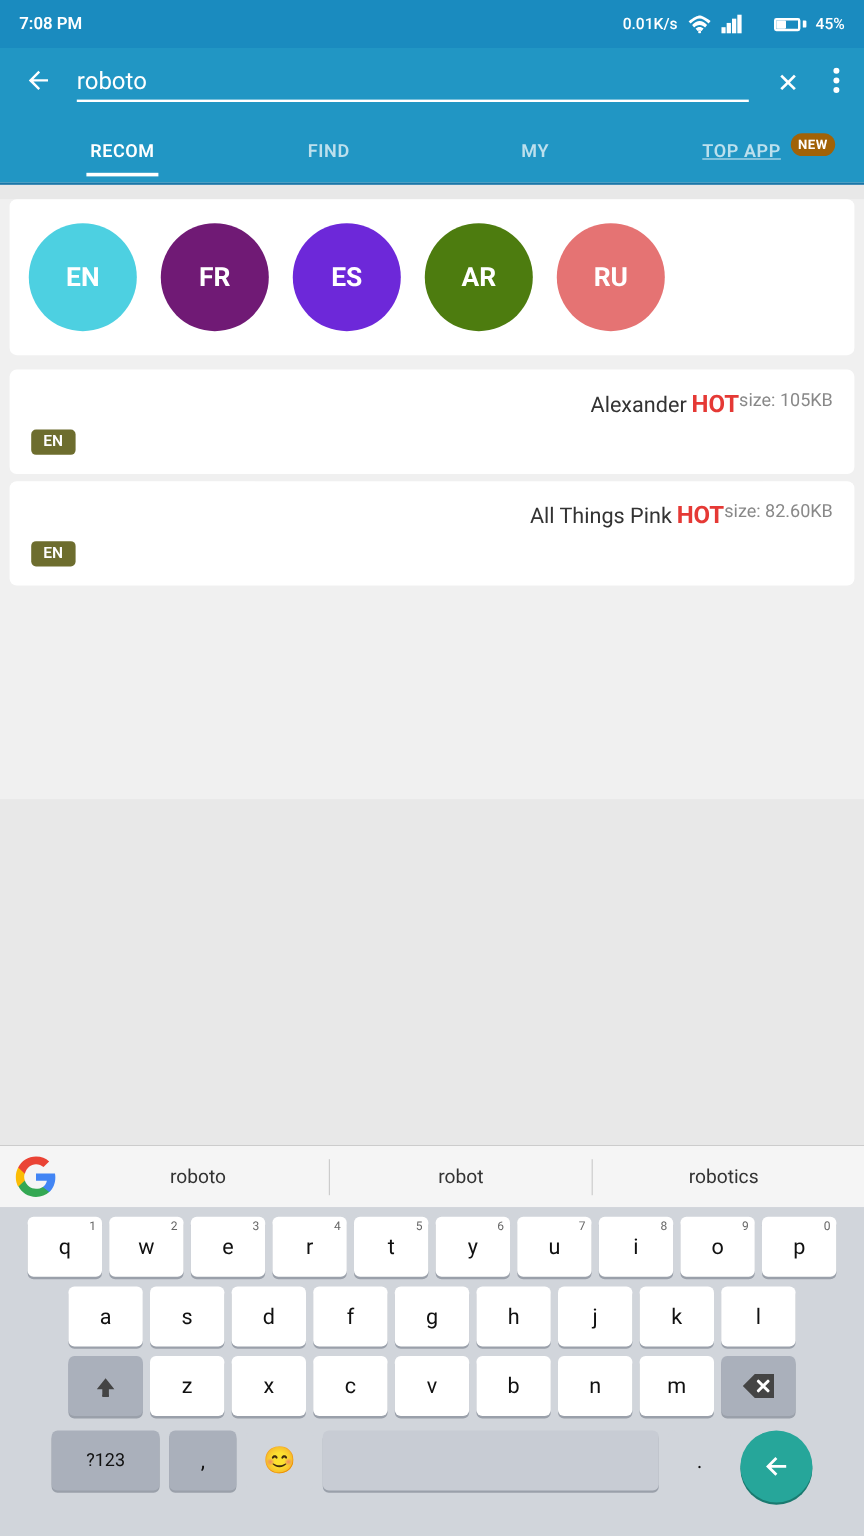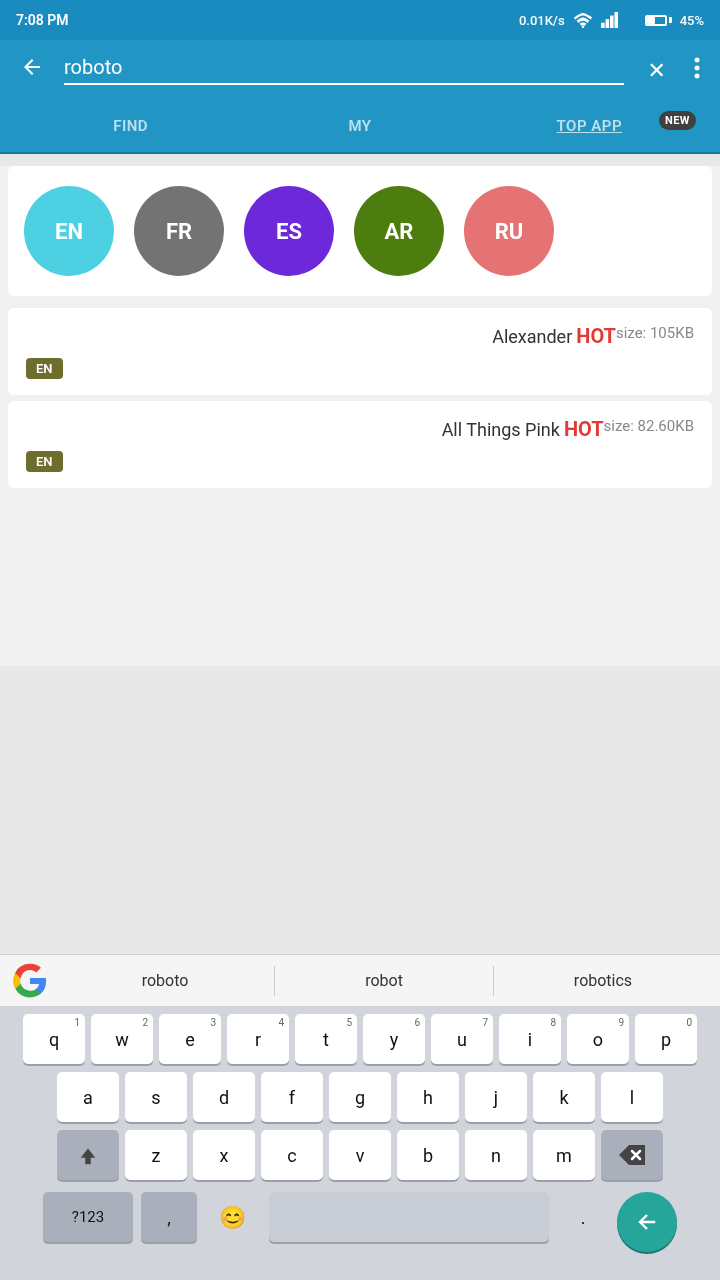--- a/index.html
+++ b/index.html
@@ -129,21 +129,21 @@
       left: 50%;
       transform: translateX(-50%);
       width: 60px;
       height: 3px;
       background: white;
     }
     .tab-new-badge {
       position: absolute;
       top: 6px;
       right: 8px;
-      background: #404040;
+      background: #a16207;
       color: white;
       font-size: 11px;
       font-weight: 700;
       padding: 2px 6px;
       border-radius: 10px;
       line-height: 1.4;
     }
 
     
     .tabs-divider {
@@ -432,40 +432,43 @@
   <div class="search-menu">
     <svg width="6" height="22" viewBox="0 0 6 22" fill="white">
       <circle cx="3" cy="3" r="2.5"></circle>
       <circle cx="3" cy="11" r="2.5"></circle>
       <circle cx="3" cy="19" r="2.5"></circle>
     </svg>
   </div>
 </div>
 
 <div class="tabs">
+  <div class="tab active">
+    <span>RECOM</span>
+  </div>
   <div class="tab">
     <span>FIND</span>
   </div>
   <div class="tab">
     <span>MY</span>
   </div>
   <div class="tab" style="position:relative;text-decoration:underline;">
     <span>TOP APP</span>
     <span class="tab-new-badge">New</span>
   </div>
 </div>
 <div class="tabs-divider"></div>
 
 <div class="content">
 
   <div class="lang-row-container">
     <div class="lang-circle" style="background:#4dd0e1;">
       <span>EN</span>
     </div>
-    <div class="lang-circle" style="background:#737373;">
+    <div class="lang-circle" style="background:#701a75;">
       <span>FR</span>
     </div>
     <div class="lang-circle" style="background:#6d28d9;">
       <span>ES</span>
     </div>
     <div class="lang-circle" style="background:#4d7c0f;">
       <span>AR</span>
     </div>
     <div class="lang-circle" style="background:#e57373;">
       <span>RU</span>

